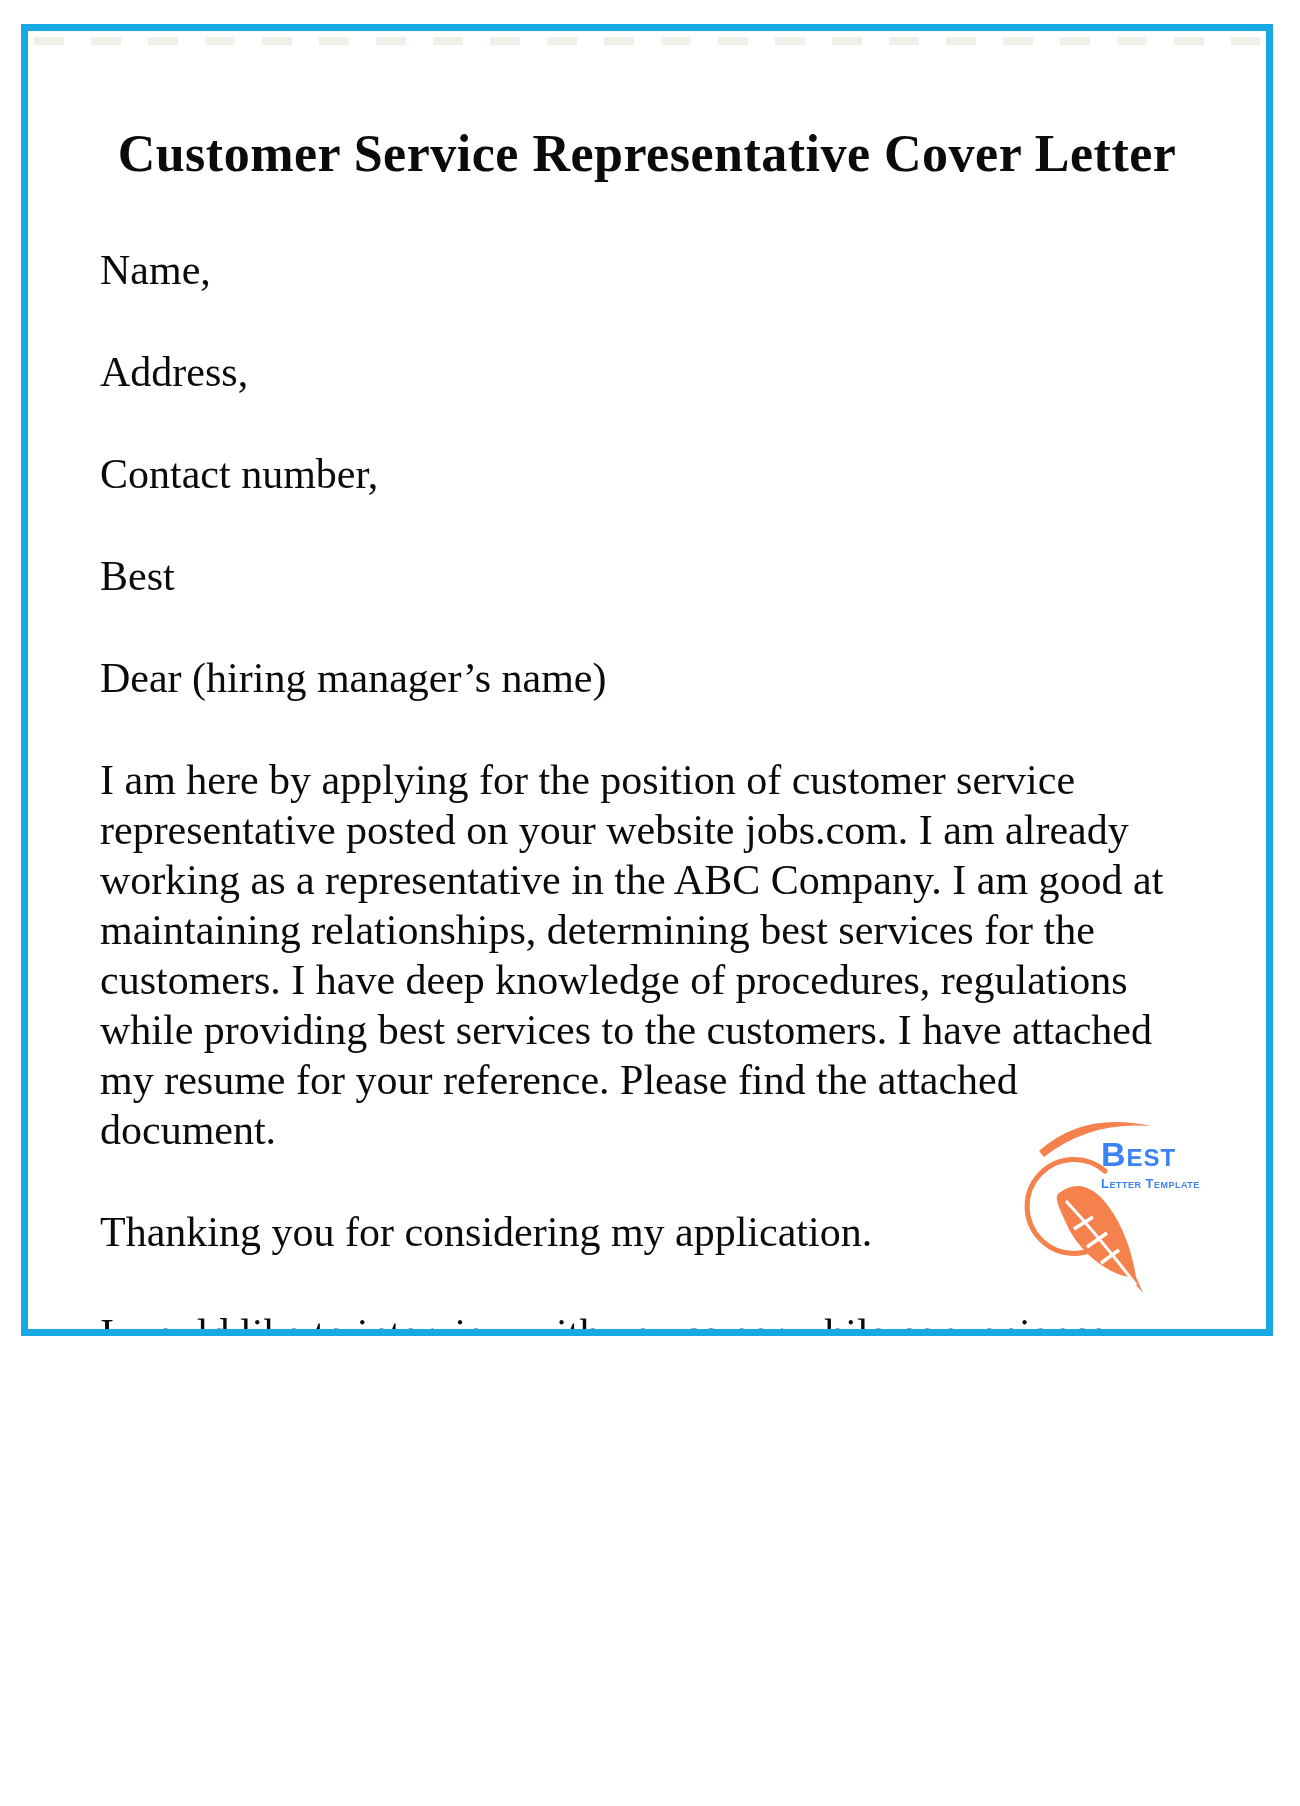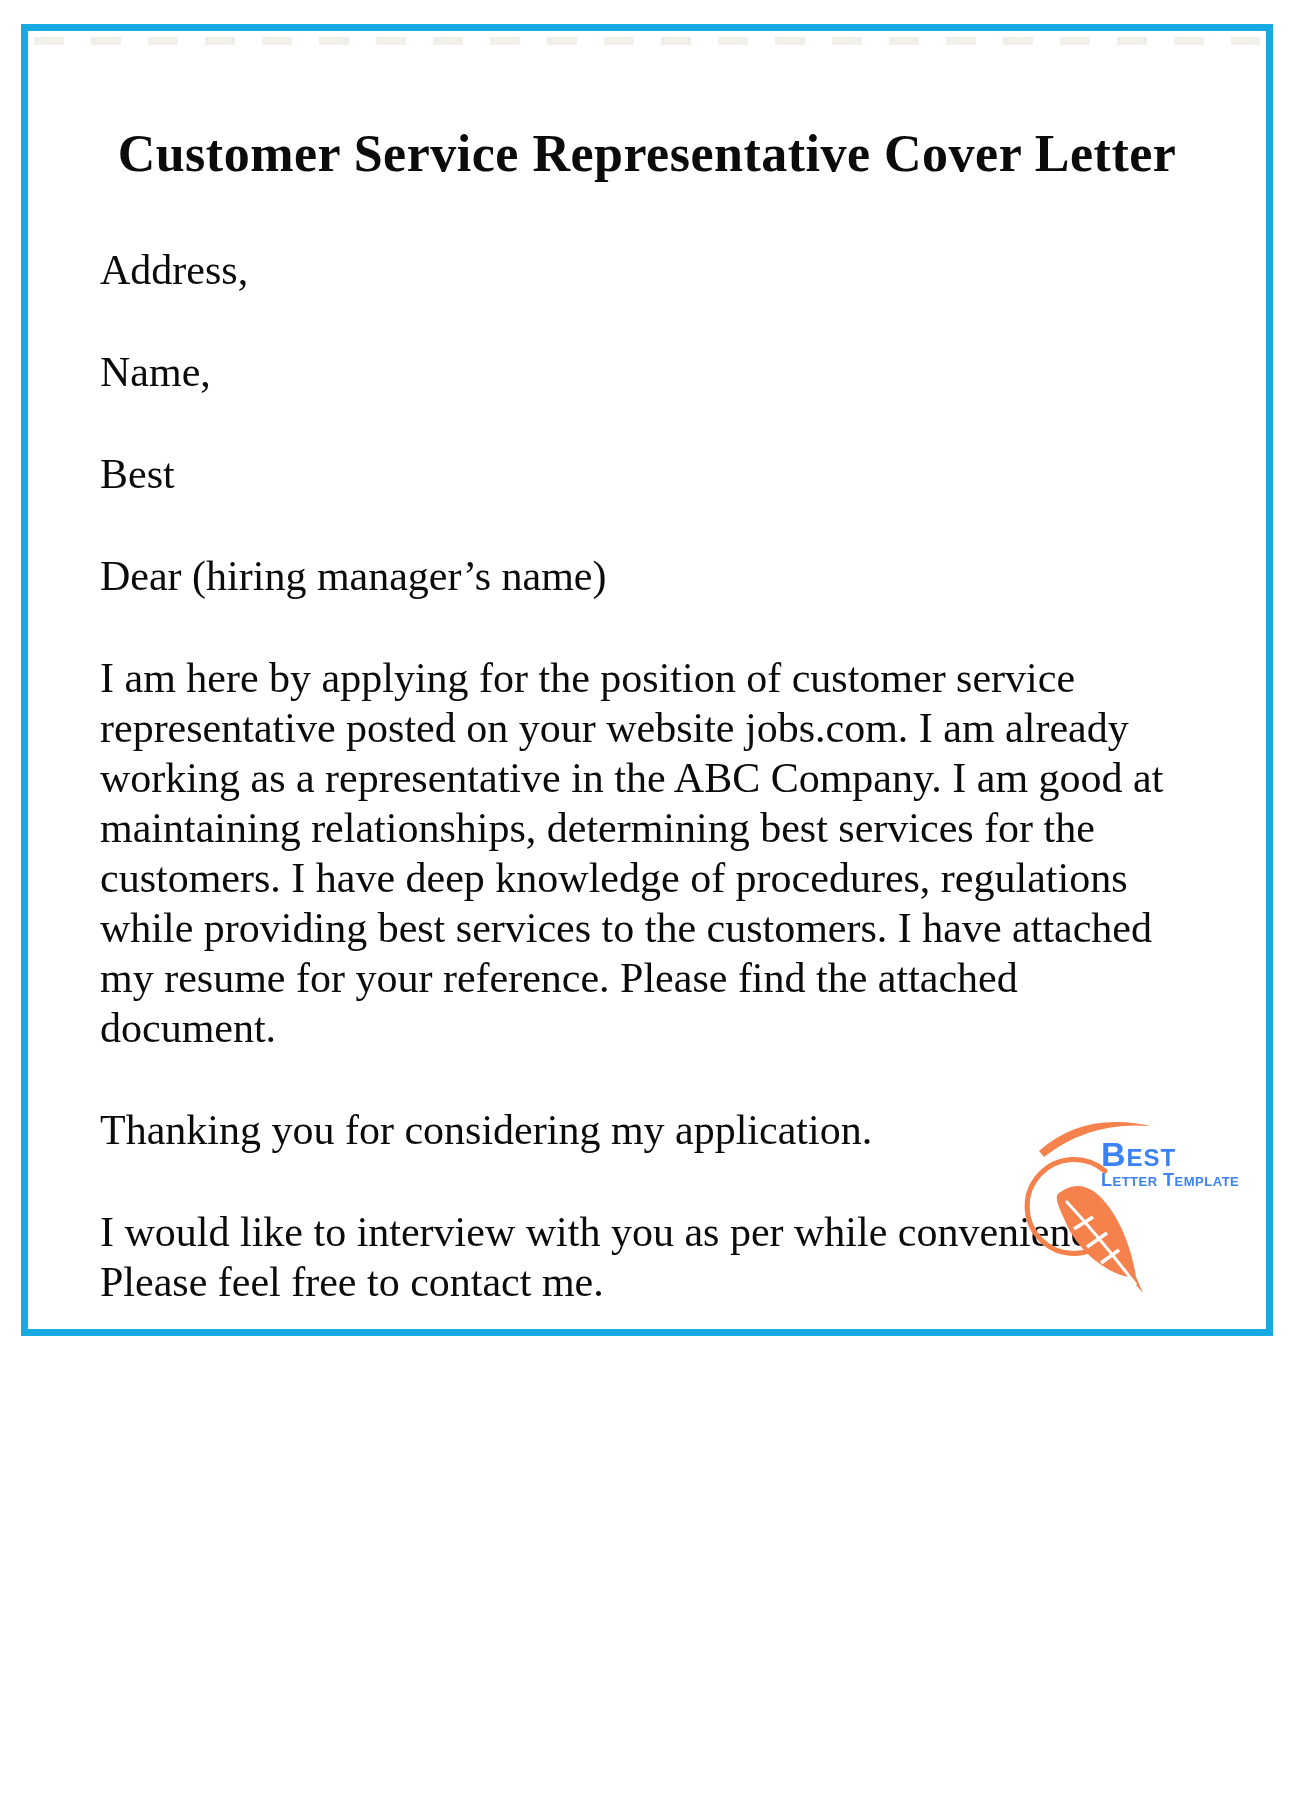--- a/index.html
+++ b/index.html
@@ -76,39 +76,41 @@
   }
   .logo-brand {
     display: block;
     font-variant: small-caps;
     font-weight: 700;
     font-size: 34px;
     letter-spacing: 1px;
   }
   .logo-tagline {
     display: block;
+    margin-top: 6px;
     font-variant: small-caps;
     font-weight: 700;
-    font-size: 18px;
+    font-size: 13px;
     letter-spacing: 0.5px;
     white-space: nowrap;
   }
 </style>
 </head>
 <body>
 
 <div class="page">
 
   <div class="faint-dashes"></div>
 
   <h1 class="title">Customer Service Representative Cover Letter</h1>
 
   <div class="letter-body">
+    <p>Name,</p>
     <p>Address,</p>
-    <p>Name,</p>
+    <p>Contact number,</p>
     <p>Best</p>
 
     <p>Dear (hiring manager’s name)</p>
 
     <p>I am here by applying for the position of customer service representative posted on your website jobs.com. I am already working as a representative in the ABC Company. I am good at maintaining relationships, determining best services for the customers. I have deep knowledge of procedures, regulations while providing best services to the customers. I have attached my resume for your reference. Please find the attached document.</p>
     <p>Thanking you for considering my application.</p>
     <p>I would like to interview with you as per while convenience. Please feel free to contact me.</p>
 
     <p class="closing">Your’s customer,</p>
     <p>ABC</p>

